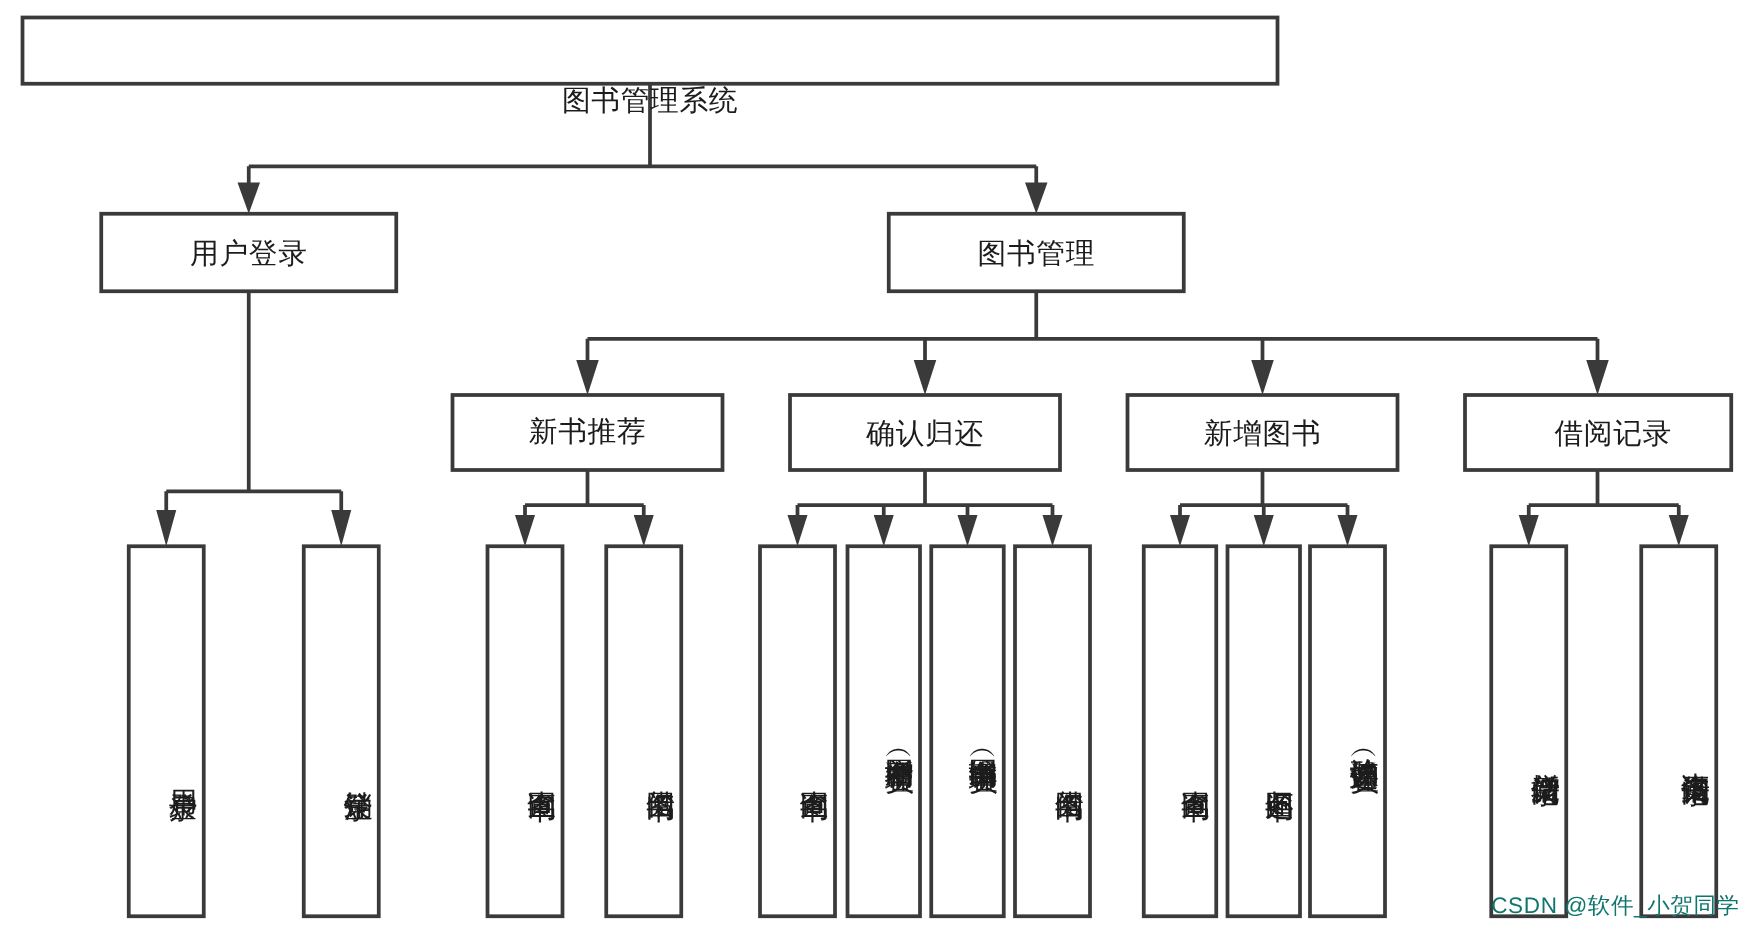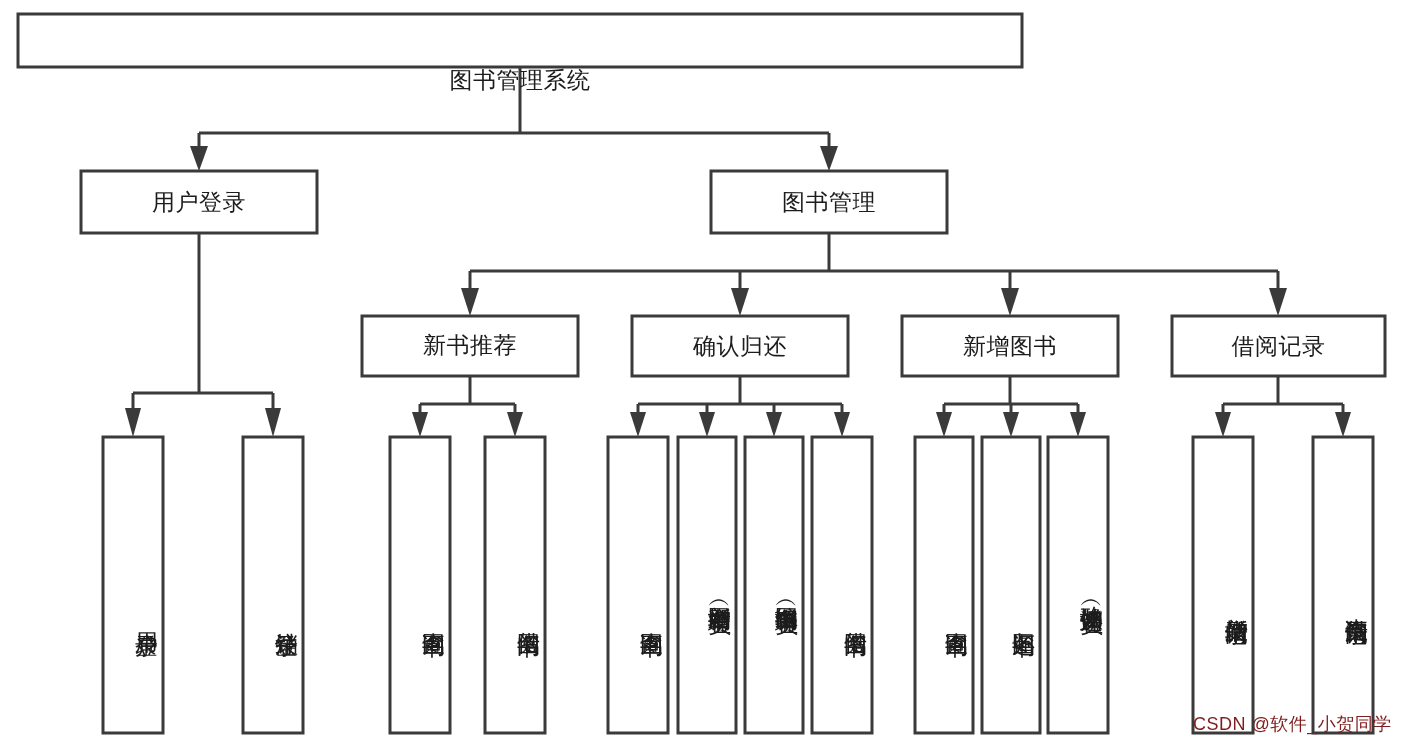--- a/index.html
+++ b/index.html
@@ -68,21 +68,21 @@
     white-space: nowrap;
     pointer-events: none;
     padding-top: 8px;
     box-sizing: border-box;
   }
   .watermark {
     position: absolute;
     left: 1193px;
     top: 712px;
     font-size: 18px;
-    color: #7f1d1d;
+    color: #0f766e;
     letter-spacing: 0.5px;
     white-space: nowrap;
     pointer-events: none;
   }
 </style>
 </head>
 <body>
 
 <div id="diagram-root">
 
@@ -187,21 +187,21 @@
   </svg>
 
   <div class="node-label-h" style="left:18px; top:14px; width:1004px; height:53px;margin-top:40px;">图书管理系统</div>
 
   <div class="node-label-h" style="left:81px; top:171px; width:236px; height:62px;">用户登录</div>
   <div class="node-label-h" style="left:711px; top:171px; width:236px; height:62px;">图书管理</div>
 
   <div class="node-label-h" style="left:362px; top:316px; width:216px; height:60px;font-family:Liberation Serif, serif;">新书推荐</div>
   <div class="node-label-h" style="left:632px; top:316px; width:216px; height:60px;">确认归还</div>
   <div class="node-label-h" style="left:902px; top:316px; width:216px; height:60px;">新增图书</div>
-  <div class="node-label-h" style="left:1172px; top:316px; width:213px; height:60px;">借阅记录</div>
+  <div class="node-label-h" style="left:1172px; top:316px; width:213px; height:60px;padding-left:12px;">借阅记录</div>
 
   <div class="node-label-v" style="left:103px; top:490px; width:60px; height:243px;">用户登录</div>
   <div class="node-label-v" style="left:243px; top:490px; width:60px; height:243px;">注销登录</div>
   <div class="node-label-v" style="left:390px; top:490px; width:60px; height:243px;">查询图书</div>
   <div class="node-label-v" style="left:485px; top:490px; width:60px; height:243px;">借阅图书</div>
   <div class="node-label-v" style="left:608px; top:490px; width:60px; height:243px;">查询图书</div>
   <div class="node-label-v" style="left:678px; top:443px; width:58px; height:290px;">新增图书（管理员）</div>
   <div class="node-label-v" style="left:745px; top:443px; width:58px; height:290px;">编辑图书（管理员）</div>
   <div class="node-label-v" style="left:812px; top:490px; width:60px; height:243px;">借阅图书</div>
   <div class="node-label-v" style="left:915px; top:490px; width:58px; height:243px;">查询图书</div>

